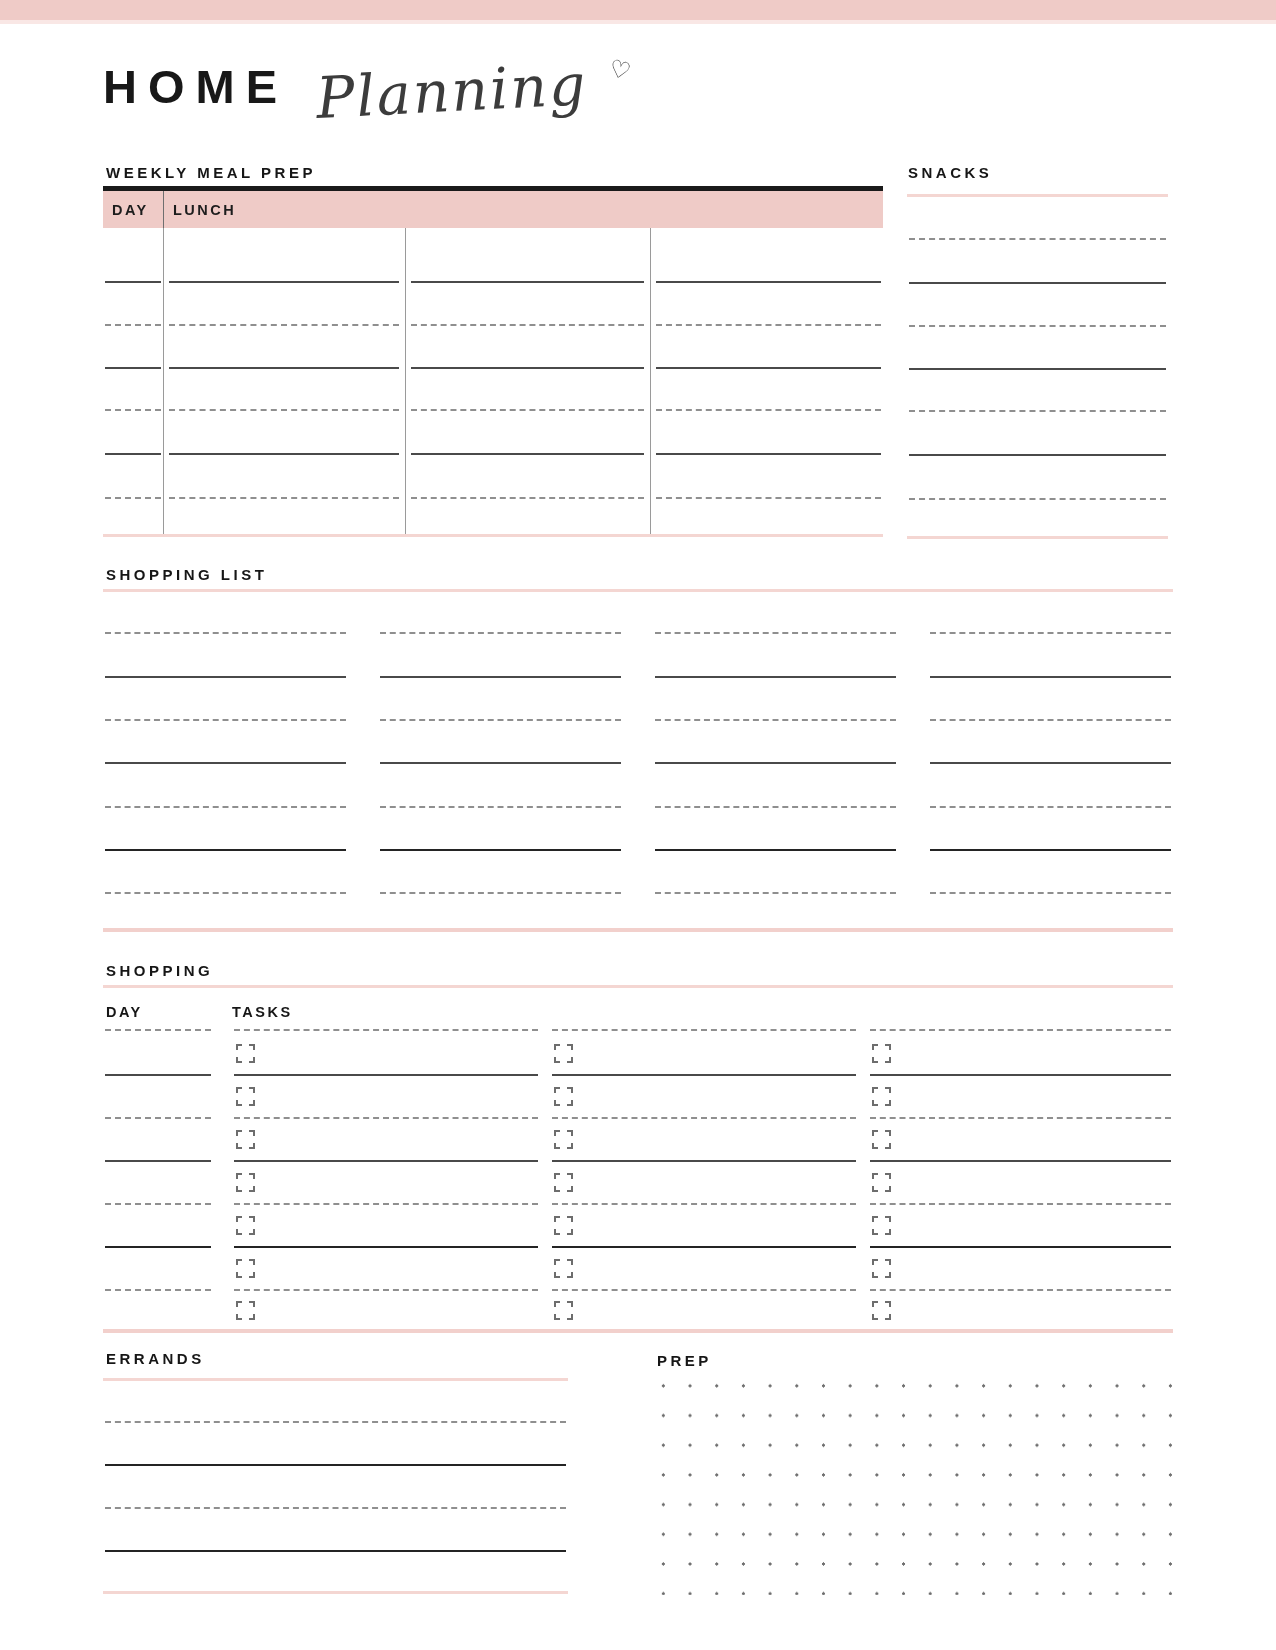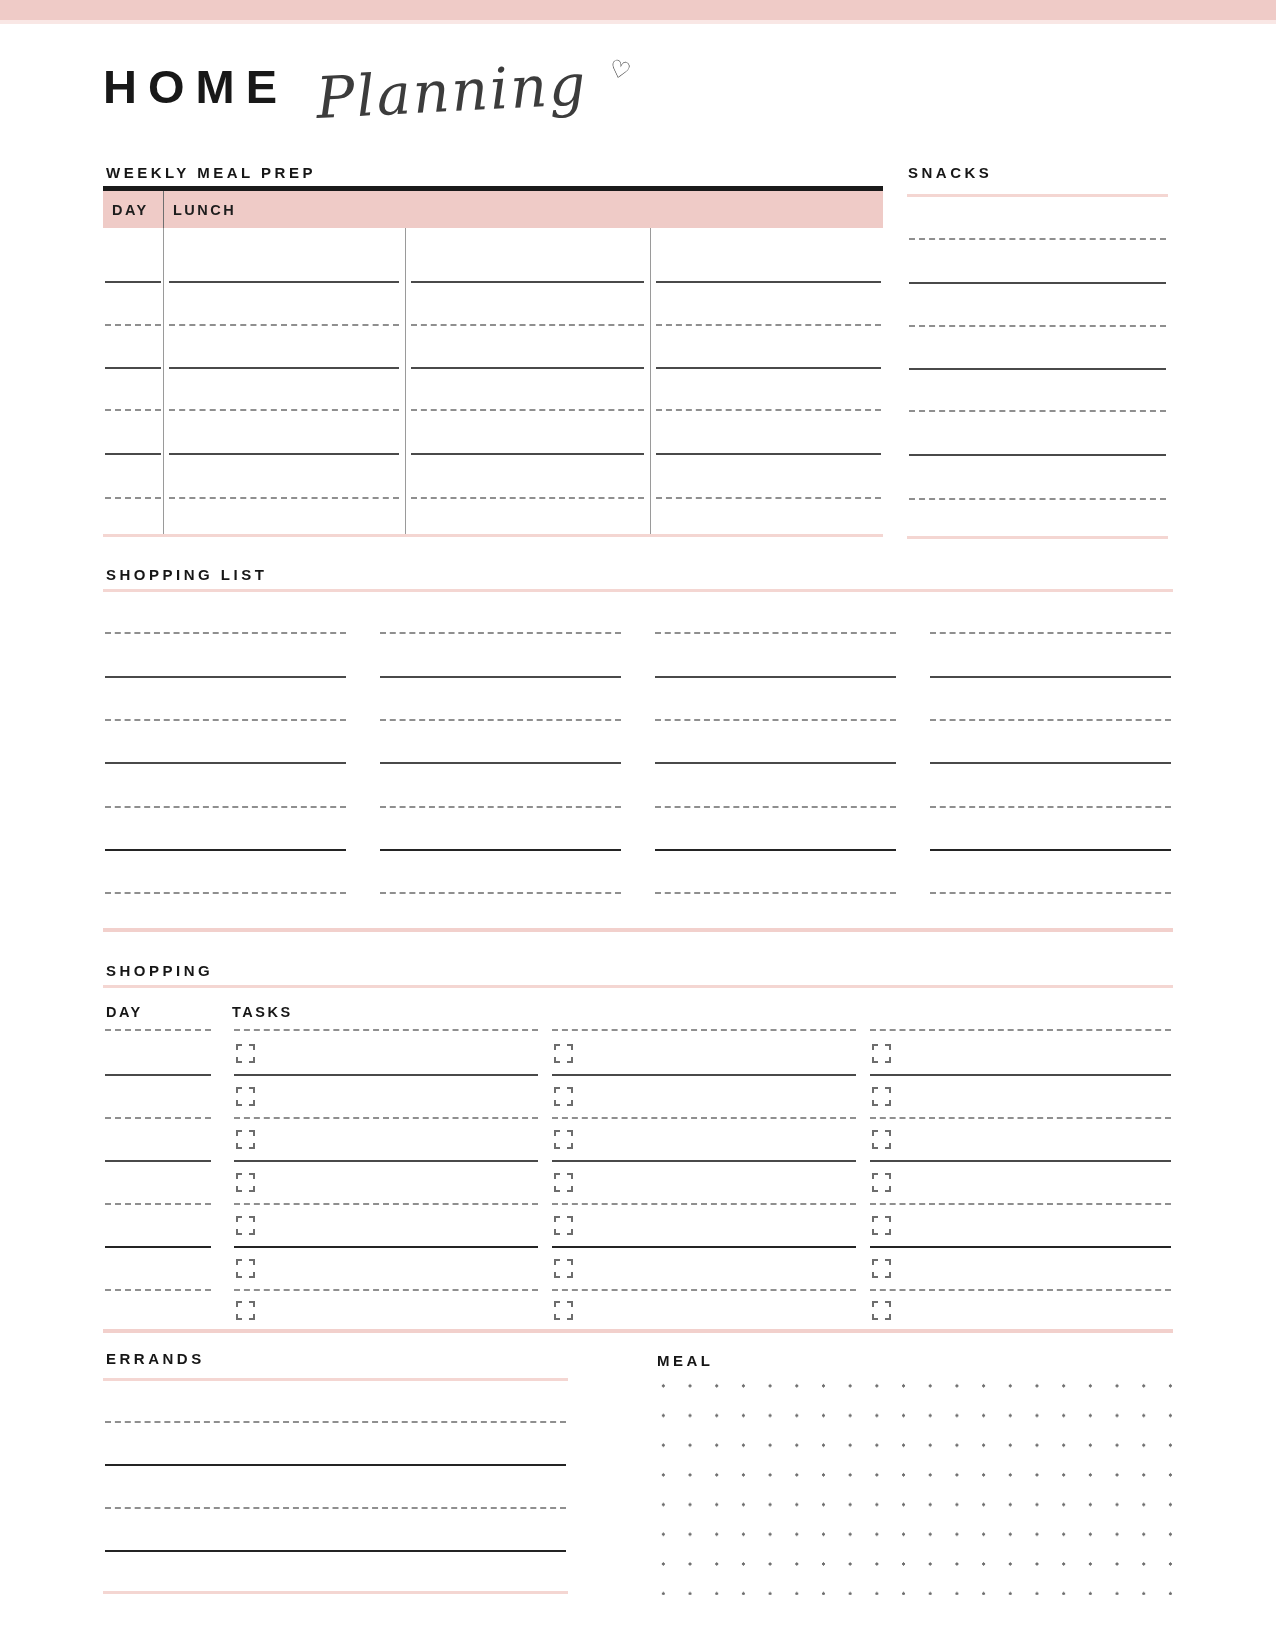--- a/index.html
+++ b/index.html
@@ -257,16 +257,16 @@
   <div class="abs sec-head" style="left:106px;top:1350px;">ERRANDS</div>
   <div class="abs pinkrule" style="left:103px;top:1378px;width:465px;"></div>
   <div class="abs" style="left:103px;top:1378px;width:465px;height:220px;">
     <div class="ln d" style="top:43px;"></div>
     <div class="ln sb" style="top:86px;"></div>
     <div class="ln d" style="top:129px;"></div>
     <div class="ln sb" style="top:172px;"></div>
     <div class="abs pinkrule" style="left:0;top:213px;width:465px;"></div>
   </div>
 
-  <div class="abs sec-head" style="left:657px;top:1352px;">MEAL</div>
+  <div class="abs sec-head" style="left:657px;top:1352px;">PREP</div>
   <div class="abs dotgrid" style="left:650px;top:1371px;width:534px;height:224px;"></div>
 
 </div>
 
 </body></html>

